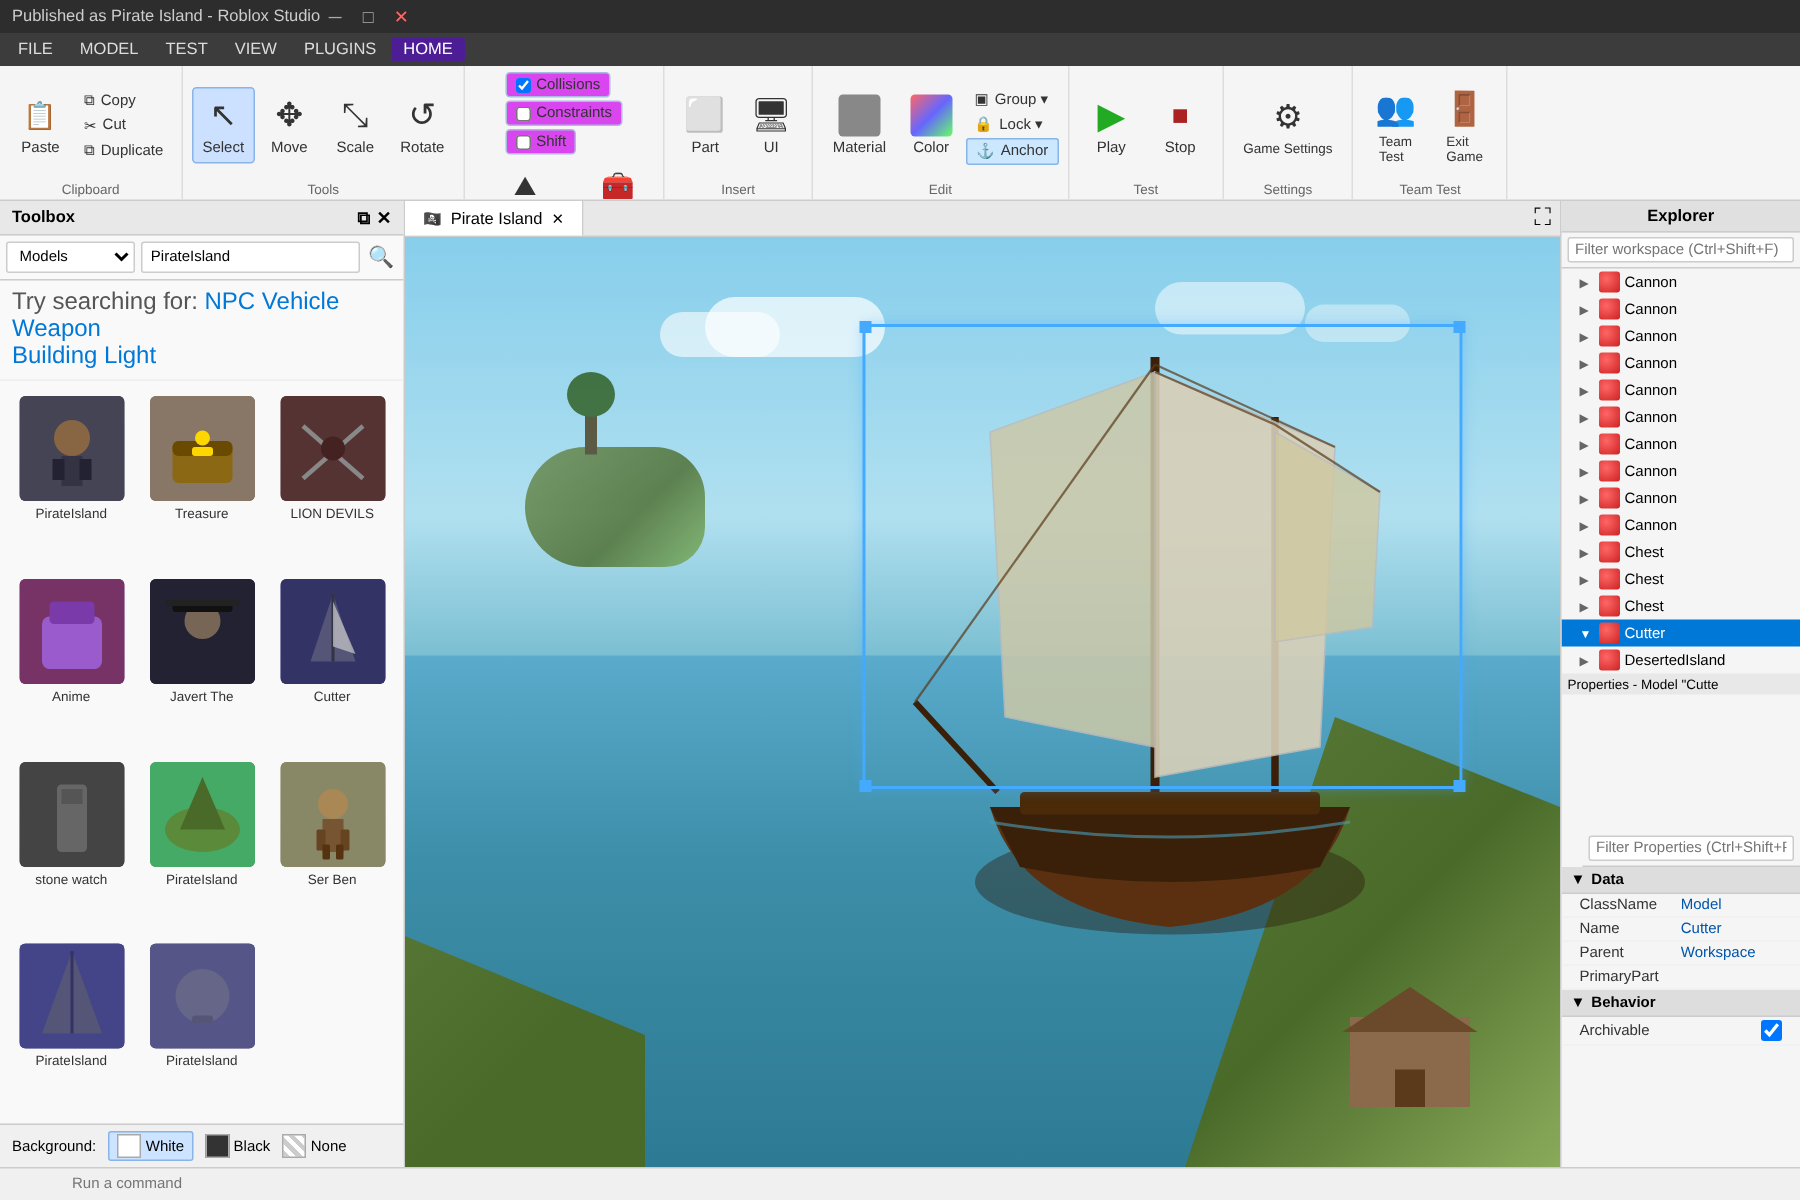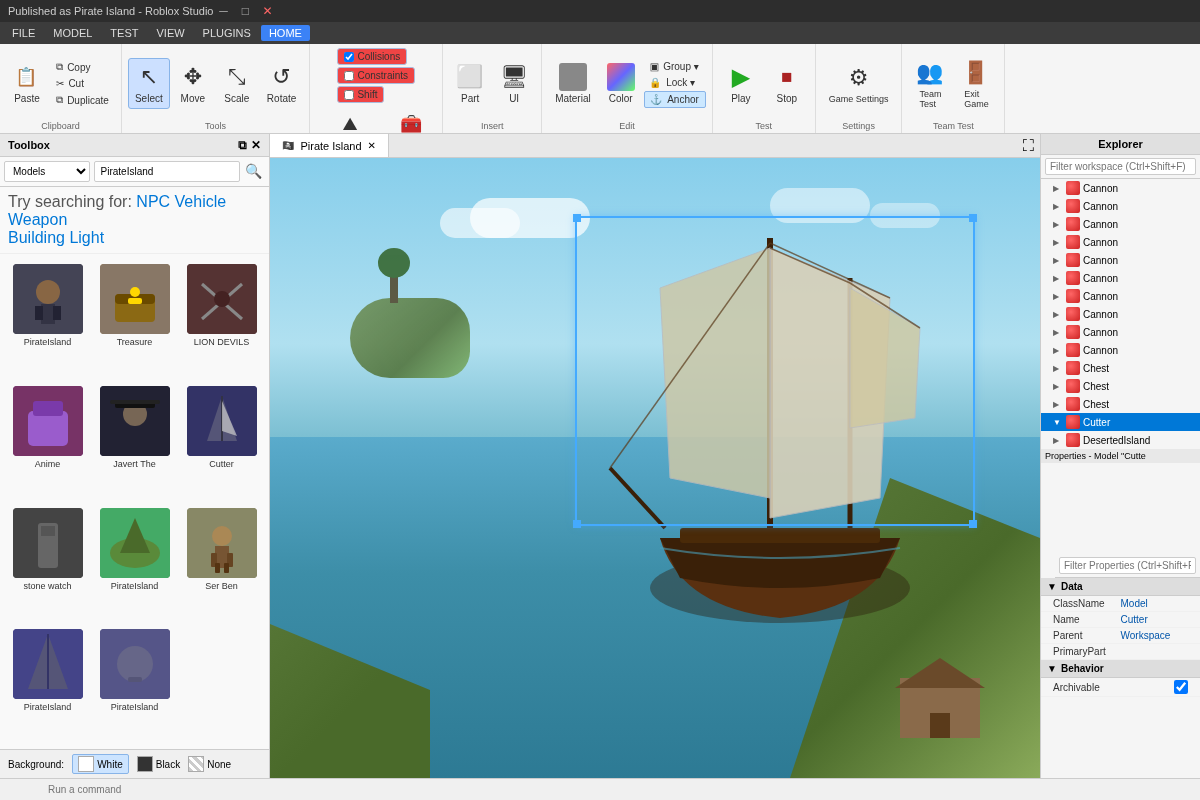--- a/index.html
+++ b/index.html
@@ -28,21 +28,21 @@
       gap: 2px;
     }
     .menu-item {
       padding: 2px 8px;
       color: #ddd;
       font-size: 11px;
       cursor: pointer;
       border-radius: 2px;
     }
     .menu-item:hover, .menu-item.active { background: #555; }
-    .menu-item.active { background: #3b82f6; color: white; }
+    .menu-item.active { background: #4c1d95; color: white; }
 
     
     #ribbon {
       background: #f5f5f5;
       border-bottom: 1px solid #ccc;
       display: flex;
       align-items: stretch;
       padding: 0;
       height: 90px;
     }
@@ -93,21 +93,21 @@
       align-items: center;
       gap: 4px;
       padding: 2px 6px;
       cursor: pointer;
       border-radius: 2px;
       font-size: 10px;
       color: #333;
     }
     .ribbon-col { display: flex; flex-direction: column; gap: 1px; }
     .collision-btn {
-      background: #ef4444;
+      background: #d946ef;
       border: 1px solid #aabcdd;
       border-radius: 3px;
       padding: 2px 6px;
       cursor: pointer;
       font-size: 10px;
       color: #333;
       display: flex;
       align-items: center;
       gap: 3px;
     }

